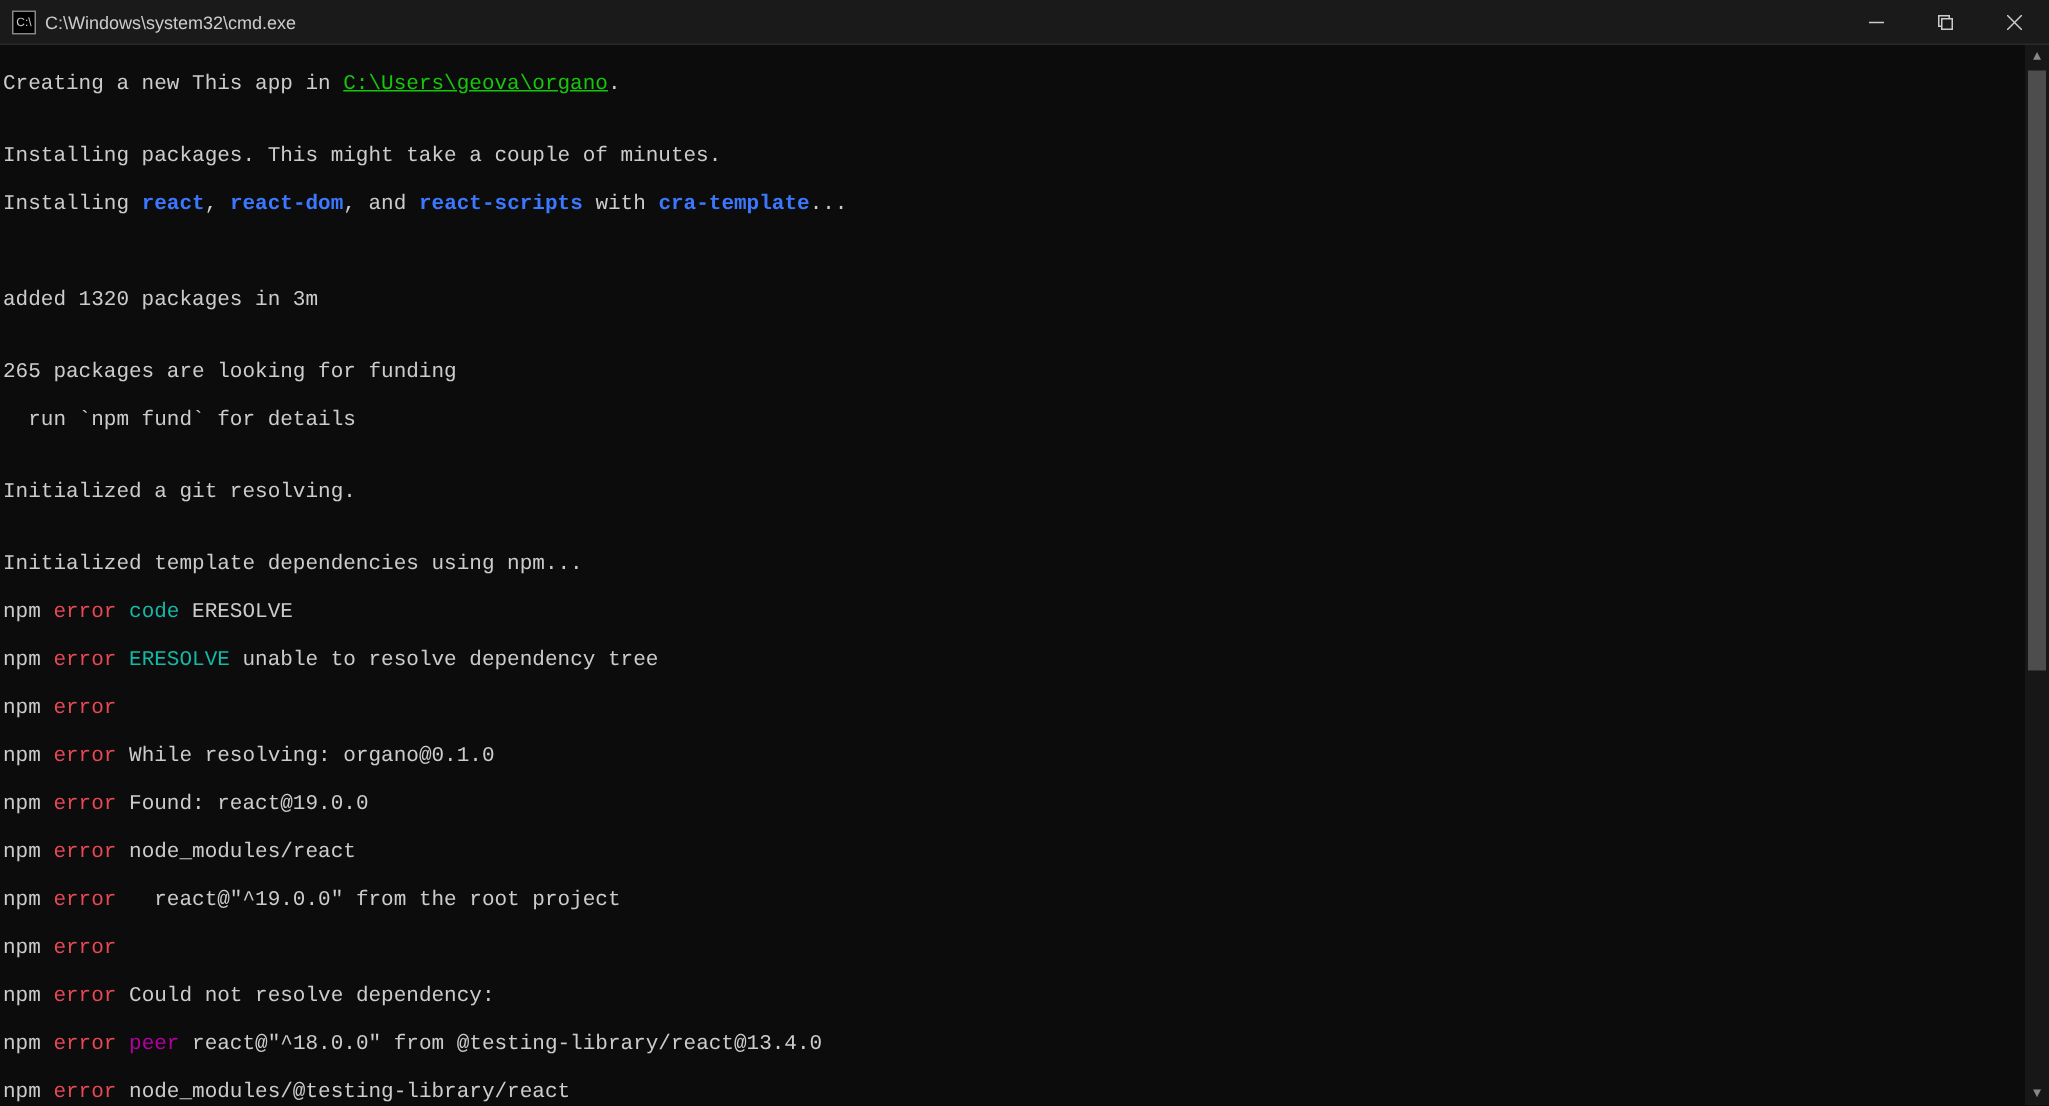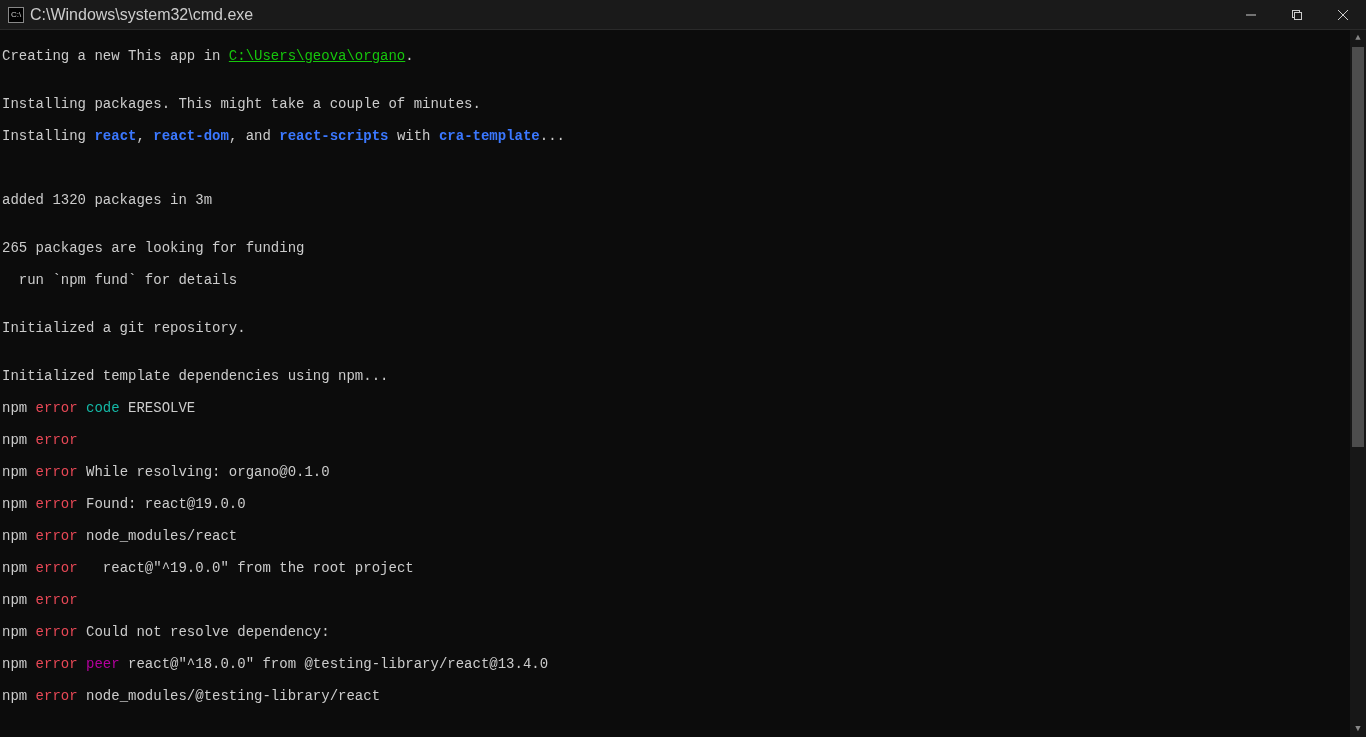--- a/index.html
+++ b/index.html
@@ -33,21 +33,21 @@
     border: 1px solid #888;
     display: flex;
     align-items: center;
     justify-content: center;
     font-size: 8px;
     color: #ccc;
     font-family: sans-serif;
   }
   .title-text {
     font-family: 'Segoe UI', sans-serif;
-    font-size: 16px;
+    font-size: 12px;
     color: #cccccc;
   }
   .titlebar-right {
     display: flex;
   }
   .titlebar-btn {
     width: 46px;
     height: 30px;
     display: flex;
     align-items: center;
@@ -132,24 +132,25 @@
 <div></div>
 <div>Installing packages. This might take a couple of minutes.</div>
 <div><span>Installing </span><span class="c-blue">react</span><span>, </span><span class="c-blue">react-dom</span><span>, and </span><span class="c-blue">react-scripts</span><span> with </span><span class="c-blue">cra-template</span><span>...</span></div>
 <div></div>
 <div></div>
 <div>added 1320 packages in 3m</div>
 <div></div>
 <div>265 packages are looking for funding</div>
 <div>  run `npm fund` for details</div>
 <div></div>
-<div>Initialized a git repository.</div>
+<div>Initialized a git resolving.</div>
 <div></div>
 <div>Initialized template dependencies using npm...</div>
 <div><span>npm </span><span class="c-red">error</span><span> </span><span class="c-cyan">code</span><span> ERESOLVE</span></div>
+<div><span>npm </span><span class="c-red">error</span><span> </span><span class="c-cyan">ERESOLVE</span><span> unable to resolve dependency tree</span></div>
 <div><span>npm </span><span class="c-red">error</span></div>
 <div><span>npm </span><span class="c-red">error</span><span> While resolving: organo@0.1.0</span></div>
 <div><span>npm </span><span class="c-red">error</span><span> Found: react@19.0.0</span></div>
 <div><span>npm </span><span class="c-red">error</span><span> node_modules/react</span></div>
 <div><span>npm </span><span class="c-red">error</span><span>   react@"^19.0.0" from the root project</span></div>
 <div><span>npm </span><span class="c-red">error</span></div>
 <div><span>npm </span><span class="c-red">error</span><span> Could not resolve dependency:</span></div>
 <div><span>npm </span><span class="c-red">error</span><span> </span><span class="c-mag">peer</span><span> react@"^18.0.0" from @testing-library/react@13.4.0</span></div>
 <div><span>npm </span><span class="c-red">error</span><span> node_modules/@testing-library/react</span></div>
 

